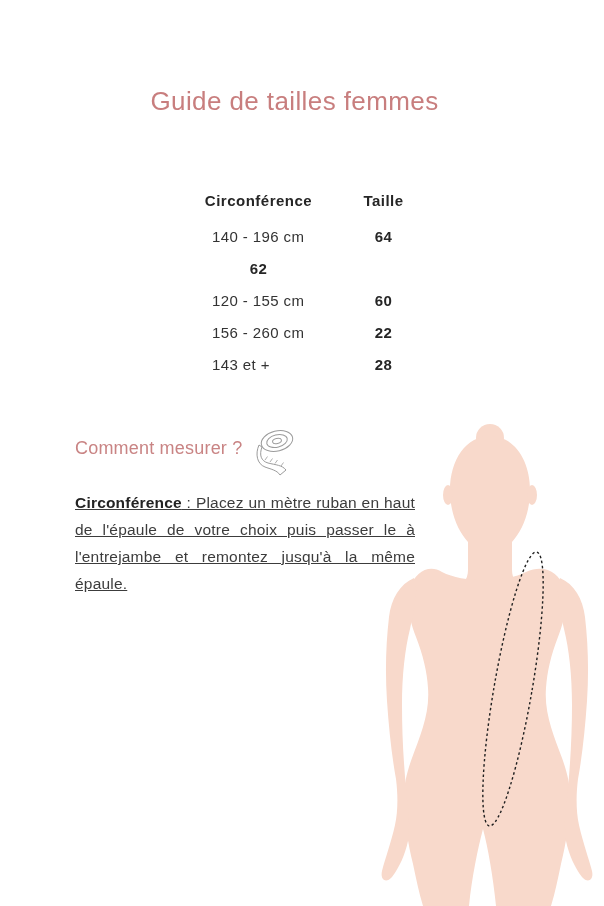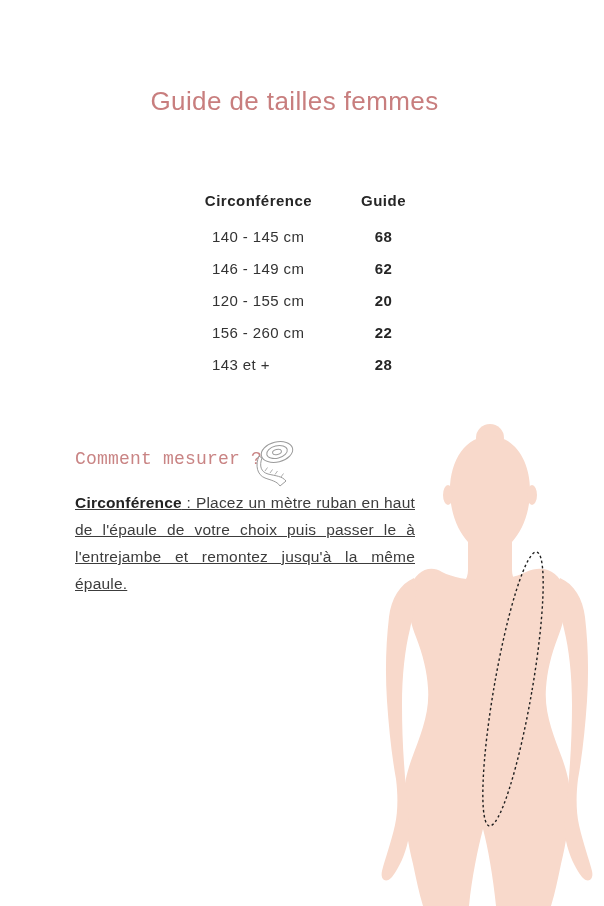--- a/index.html
+++ b/index.html
@@ -14,21 +14,21 @@
     text-align:center; font-size:26px; font-weight:400;
     letter-spacing:0.4px; color:#c87e7e;
   }
   .size-table { position:absolute; left:176px; top:186px; width:250px; }
   .t-row { display:grid; grid-template-columns:165px 85px; align-items:center; height:32px; }
   .t-head { height:28px; margin-bottom:6px; }
   .th { font-weight:700; font-size:15px; color:#262626; letter-spacing:0.5px; text-align:center; }
   .td-circ { font-size:15px; color:#333333; letter-spacing:0.4px; text-align:left; padding-left:36px; }
   .td-size { font-size:15px; font-weight:700; color:#262626; letter-spacing:0.5px; text-align:center; }
   .measure-head {
-    position:absolute; left:75px; top:437px; width:240px; height:52px;font-family:Liberation Mono, monospace;
+    position:absolute; left:75px; top:426px; width:240px; height:52px;
   }
   .measure-heading {
     position:absolute; left:0; top:12px; font-size:18px; font-weight:400;
     color:#c98484; letter-spacing:0.2px; white-space:nowrap;
   }
   .tape { position:absolute; left:178px; top:0; width:50px; height:50px; }
   .instructions {
     position:absolute; left:75px; top:489px; width:340px;
     font-size:15.5px; line-height:27px; text-align:justify;
     color:#3c3c3c; letter-spacing:0.2px;text-decoration:underline;
@@ -39,33 +39,32 @@
 </head>
 <body>
 
 <div class="page">
 
   <h1 class="title">Guide de tailles femmes</h1>
 
   <div class="size-table">
     <div class="t-row t-head">
       <div class="th">Circonférence</div>
-      <div class="th">Guide</div>
+      <div class="th">Taille</div>
     </div>
     <div class="t-row">
-      <div class="td-circ">140 - 145 cm</div>
-      <div class="td-size">68</div>
+      <div class="td-circ">140 - 196 cm</div>
+      <div class="td-size">64</div>
     </div>
     <div class="t-row">
-      <div class="td-circ">146 - 149 cm</div>
       <div class="td-size">62</div>
     </div>
     <div class="t-row">
       <div class="td-circ">120 - 155 cm</div>
-      <div class="td-size">20</div>
+      <div class="td-size">60</div>
     </div>
     <div class="t-row">
       <div class="td-circ">156 - 260 cm</div>
       <div class="td-size">22</div>
     </div>
     <div class="t-row">
       <div class="td-circ">143 et +</div>
       <div class="td-size">28</div>
     </div>
   </div>

